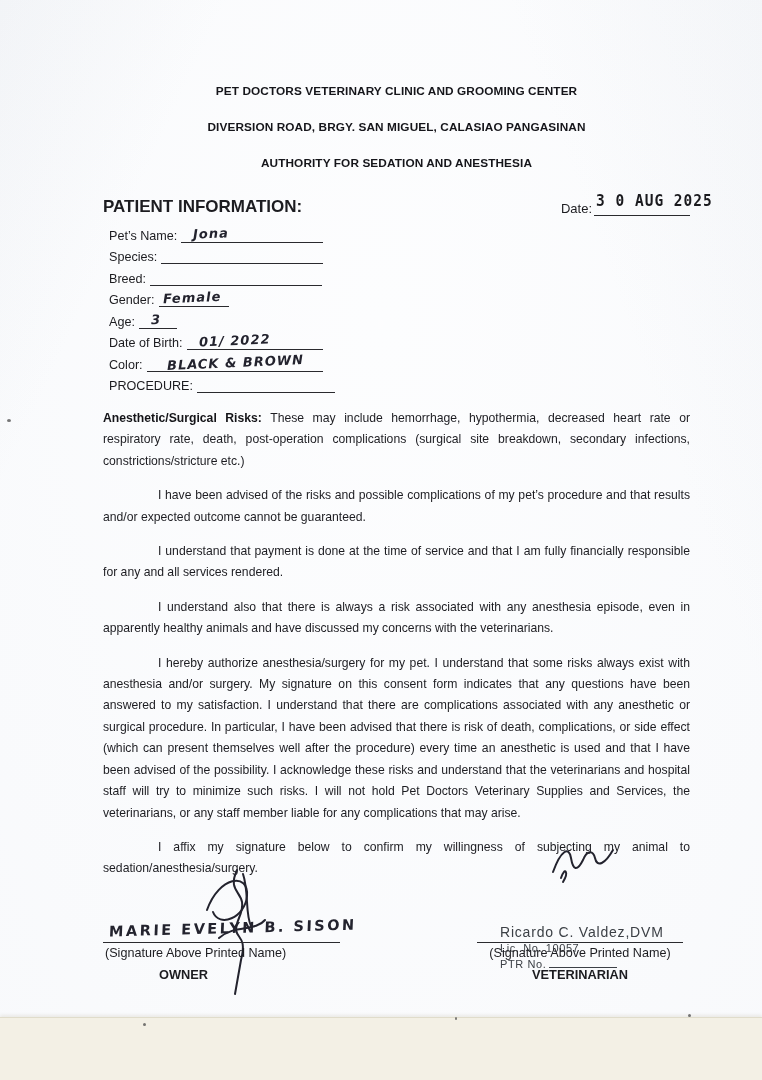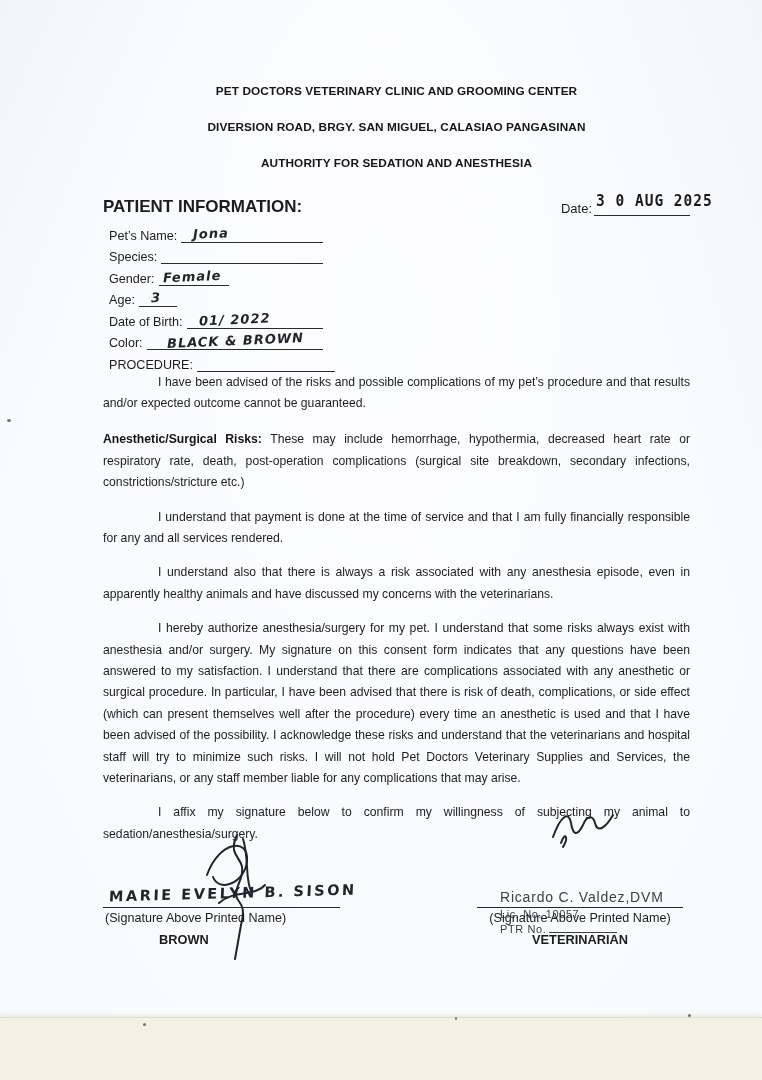--- a/index.html
+++ b/index.html
@@ -130,20 +130,26 @@
             <span class="hw">Jona</span>
           </span>
       </div>
       <div class="frow">
         <span class="flabel">Species:</span>
         <span class="fline w-species">
             <span class="hw"></span>
           </span>
       </div>
       <div class="frow">
+        <span class="flabel">Breed:</span>
+        <span class="fline w-breed">
+            <span class="hw"></span>
+          </span>
+      </div>
+      <div class="frow">
         <span class="flabel">Gender:</span>
         <span class="fline w-gender">
             <span class="hw" style="left:4px">Female</span>
           </span>
       </div>
       <div class="frow">
         <span class="flabel">Age:</span>
         <span class="fline w-age">
             <span class="hw">3</span>
           </span>
@@ -161,40 +167,40 @@
           </span>
       </div>
       <div class="frow">
         <span class="flabel">PROCEDURE:</span>
         <span class="fline w-proc">
             <span class="hw"></span>
           </span>
       </div>
     </div>
 
+    <p class="para risks"><b>Anesthetic/Surgical Risks:</b><span> These may include hemorrhage, hypothermia, decreased heart rate or respiratory rate, death, post-operation complications (surgical site breakdown, secondary infections, constrictions/stricture etc.)</span></p>
+
     <p class="para indent">I have been advised of the risks and possible complications of my pet’s procedure and that results and/or expected outcome cannot be guaranteed.</p>
-
-    <p class="para risks"><b>Anesthetic/Surgical Risks:</b><span> These may include hemorrhage, hypothermia, decreased heart rate or respiratory rate, death, post-operation complications (surgical site breakdown, secondary infections, constrictions/stricture etc.)</span></p>
     <p class="para indent">I understand that payment is done at the time of service and that I am fully financially responsible for any and all services rendered.</p>
     <p class="para indent">I understand also that there is always a risk associated with any anesthesia episode, even in apparently healthy animals and have discussed my concerns with the veterinarians.</p>
     <p class="para indent">I hereby authorize anesthesia/surgery for my pet. I understand that some risks always exist with anesthesia and/or surgery. My signature on this consent form indicates that any questions have been answered to my satisfaction. I understand that there are complications associated with any anesthetic or surgical procedure. In particular, I have been advised that there is risk of death, complications, or side effect (which can present themselves well after the procedure) every time an anesthetic is used and that I have been advised of the possibility. I acknowledge these risks and understand that the veterinarians and hospital staff will try to minimize such risks. I will not hold Pet Doctors Veterinary Supplies and Services, the veterinarians, or any staff member liable for any complications that may arise.</p>
     <p class="para indent" style="margin-bottom:0">I affix my signature below to confirm my willingness of subjecting my animal to sedation/anesthesia/surgery.</p>
 
     <div class="sig-section">
 
       <svg class="owner-sig ink" viewBox="0 0 86 130">
         <path d="M46,4 C34,30 60,24 48,52 C38,76 58,64 50,94 L44,128"></path>
         <path d="M16,44 C28,10 58,6 56,30 C54,52 28,62 22,46"></path>
         <path d="M28,72 C44,58 64,66 74,54"></path>
         <path d="M52,8 C58,26 54,48 60,60"></path>
       </svg>
       <span class="owner-name">MARIE EVELYN B. SISON</span>
       <div class="sig-line owner-line"></div>
       <span class="owner-caption">(Signature Above Printed Name)</span>
-      <span class="owner-role">BROWN</span>
+      <span class="owner-role">OWNER</span>
 
       <svg class="vet-sig ink" viewBox="0 0 72 44">
         <path d="M6,32 C14,10 22,6 24,18 C26,30 30,32 36,20 C40,10 46,10 48,18 C50,28 58,24 66,10"></path>
         <path d="M14,38 C18,26 22,32 16,42"></path>
       </svg>
       <div class="stamp">
         <div class="stamp-name">Ricardo C. Valdez,DVM</div>
         <div class="stamp-sub">Lic. No. 10057</div>
         <div class="stamp-sub"><span>PTR No.</span><span class="ptr-line"></span></div>
       </div>

